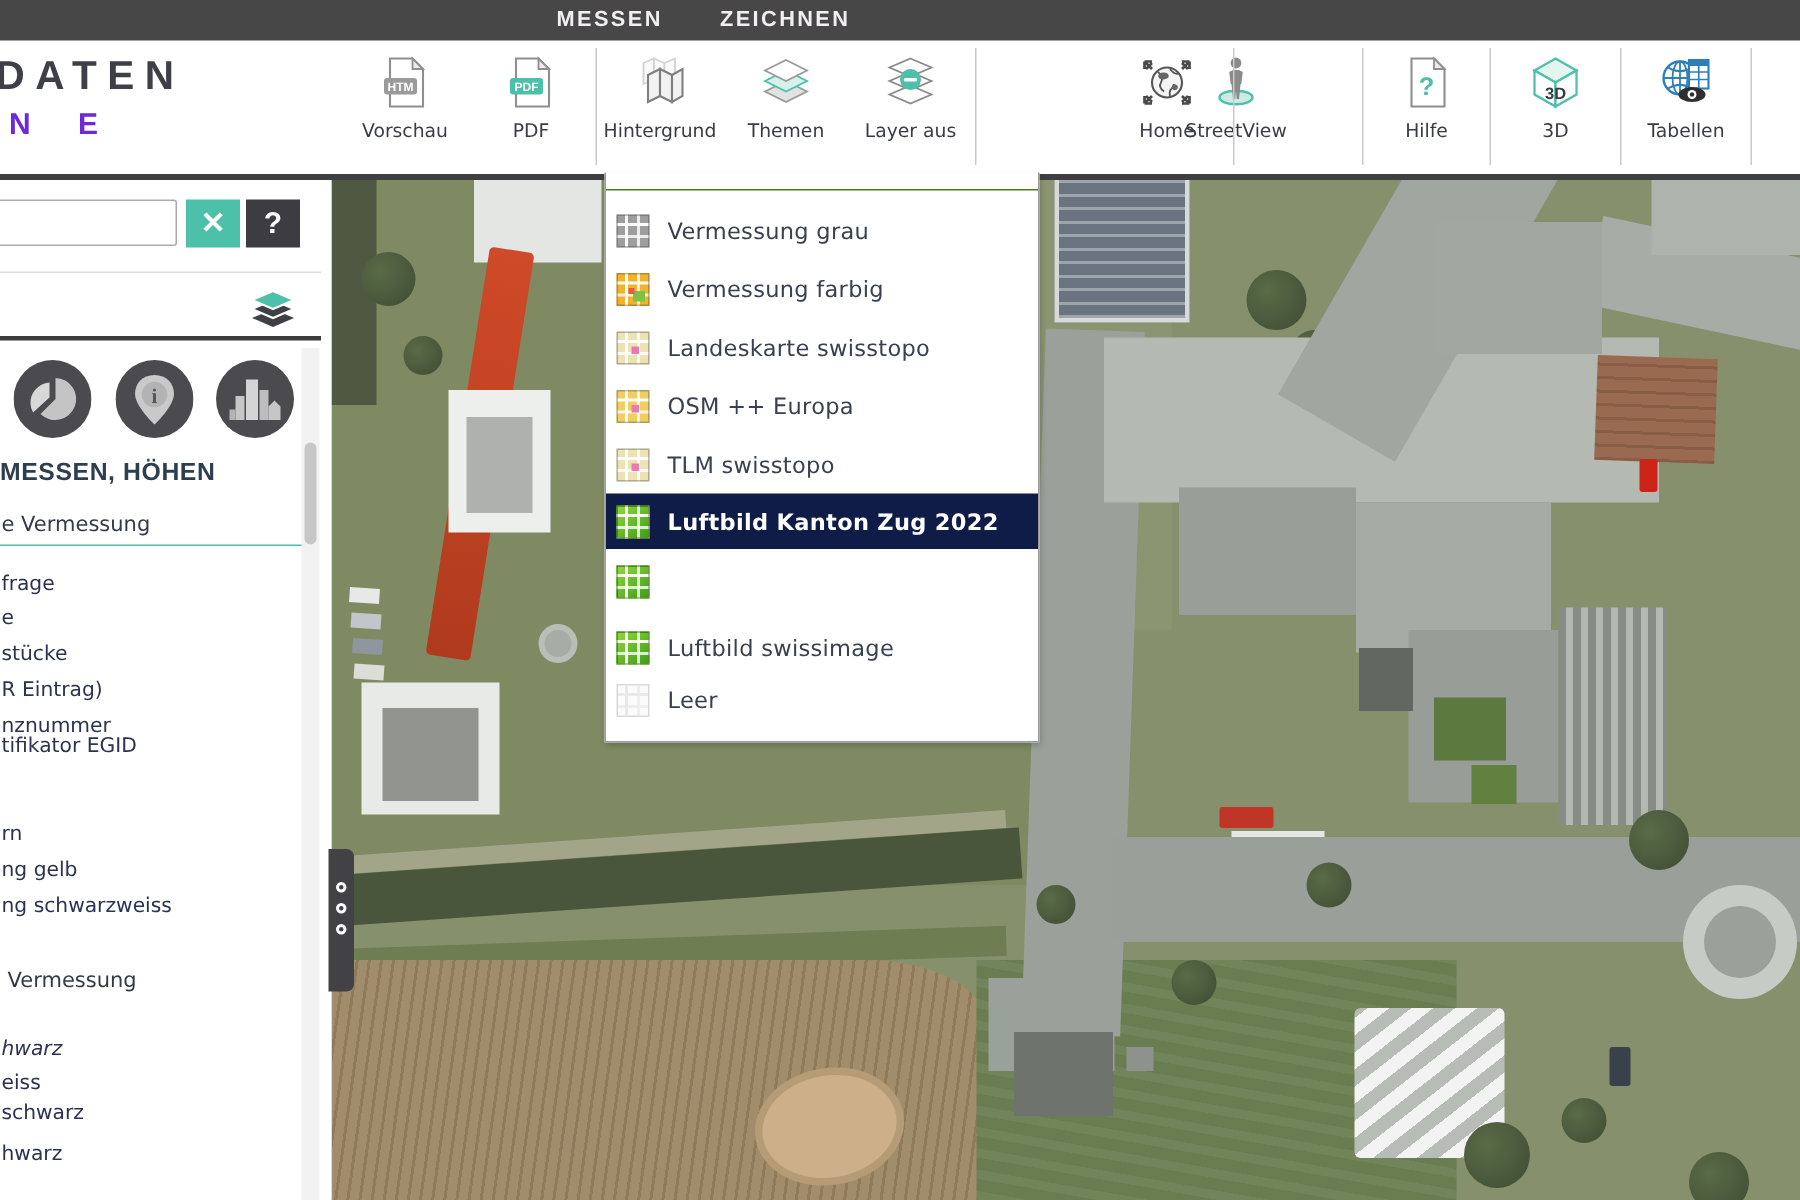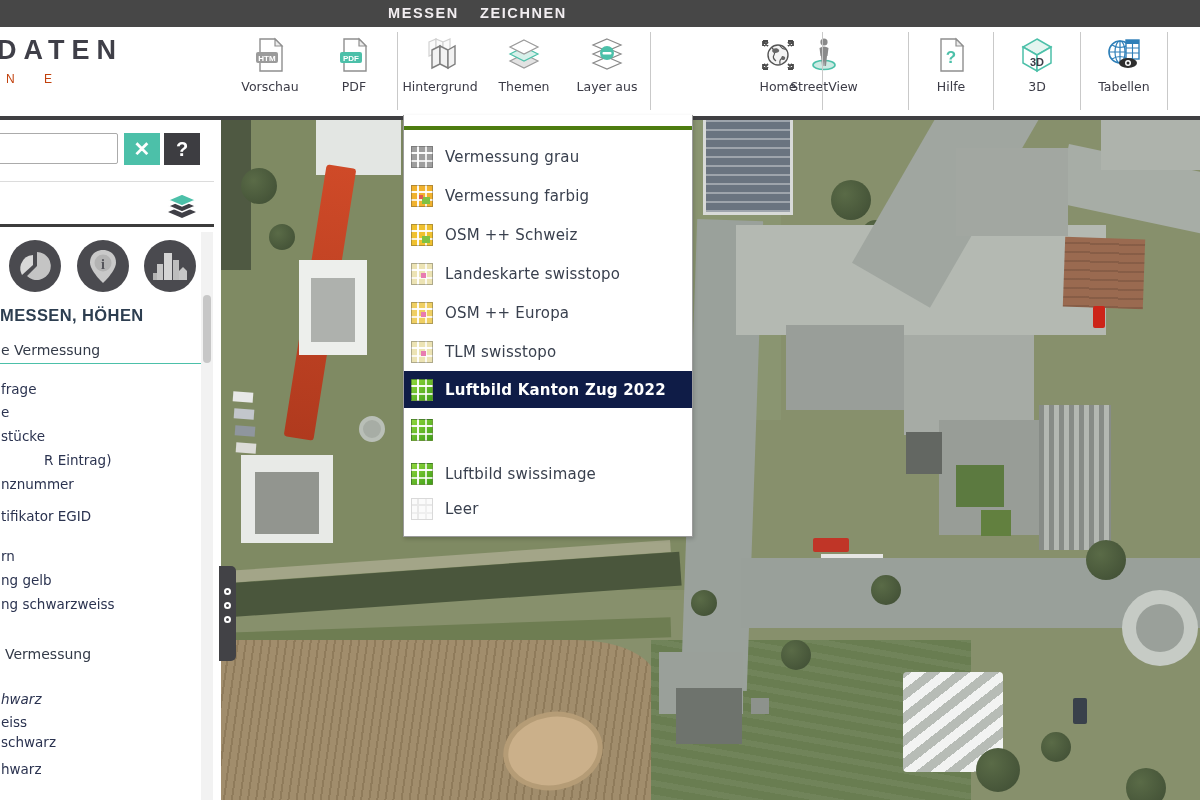--- a/index.html
+++ b/index.html
@@ -6,30 +6,30 @@
     font-family:"DejaVu Sans",sans-serif;}
   *{box-sizing:border-box;}
 
   
   #tabbar{position:absolute;left:0;top:0;width:1200px;height:27px;background:#474747;z-index:20;}
   #home-tab{position:absolute;left:220px;top:0;width:117px;height:29px;background:#fff;
     display:flex;align-items:center;justify-content:center;}
   .tab-label{font-family:"Liberation Sans",sans-serif;font-size:14.5px;font-weight:bold;
     letter-spacing:1.6px;color:#f2eef1;}
   #home-tab .tab-label{color:#4cc0a9;}
-  #tab-messen{position:absolute;left:388px;top:5px;}
+  #tab-messen{position:absolute;left:371px;top:5px;}
   #tab-zeichnen{position:absolute;left:480px;top:5px;}
 
   
   #toolbar{position:absolute;left:0;top:27px;width:1200px;height:89px;background:#fff;z-index:19;}
   #logo{position:absolute;left:-3px;top:8px;}
   #logo .l1{font-family:"Liberation Sans",sans-serif;font-weight:bold;font-size:27px;
     letter-spacing:7px;color:#3f3f48;}
-  #logo .l2{font-family:"Liberation Sans",sans-serif;font-weight:normal;font-size:12px;
-    letter-spacing:13px;color:#c2410c;margin-top:6px;margin-left:9px;}
+  #logo .l2{font-family:"Liberation Sans",sans-serif;font-weight:bold;font-size:20px;
+    letter-spacing:13px;color:#6d28d9;margin-top:6px;margin-left:9px;}
   .tbtn{position:absolute;top:3px;width:88px;height:82px;display:flex;flex-direction:column;
     align-items:center;cursor:pointer;}
   .tbtn svg{width:38px;height:38px;margin-top:6px;}
   .tbtn .tlabel{font-size:12.5px;color:#3b3b46;margin-top:5px;white-space:nowrap;}
   .tsep{position:absolute;top:5px;height:78px;width:1px;background:#c9c9c9;}
   #dark-strip{position:absolute;left:0;top:116px;width:1200px;height:4px;background:#3f3f42;z-index:5;}
 
   
   #sidebar{position:absolute;left:0;top:120px;width:221px;height:680px;background:#fff;z-index:6;}
   #search-input{position:absolute;left:-8px;top:13px;width:126px;height:31px;border:1px solid #ababab;
@@ -63,21 +63,21 @@
   #panel-handle{position:absolute;left:219px;top:566px;width:17px;height:95px;background:#424246;
     border-radius:0 5px 5px 0;z-index:7;cursor:pointer;}
   #panel-handle i{display:block;width:7px;height:7px;border:2px solid #fff;border-radius:50%;
     margin:7px auto 0 auto;}
   #panel-handle i:first-child{margin-top:22px;}
 
   
   #bg-menu{position:absolute;left:403px;top:115px;width:290px;background:#fff;z-index:30;
     border:1px solid #9b9b9b;border-top:none;padding-bottom:6px;
     box-shadow:1px 2px 4px rgba(0,0,0,.18);}
-  #bg-menu .list{border-top:4px solid #4d7c0f;margin-top:11px;padding-top:7px;}
+  #bg-menu .list{border-top:1px solid #4d7c0f;margin-top:11px;padding-top:7px;}
   .mrow{display:flex;align-items:center;padding-left:7px;cursor:pointer;}
   .mrow .mlabel{font-size:15px;color:#39404e;margin-left:12px;letter-spacing:0.2px;}
   .mrow.h39{height:39px;}
   .mrow.hl{height:37px;background:#0f1c47;}
   .mrow.hl .mlabel{color:#fff;font-weight:bold;}
   .mrow.two{height:52px;align-items:flex-start;padding-top:4px;}
   .mrow.two .mlabel{line-height:20px;}
   .mrow.h28{height:28px;}
   .mrow.h42{height:42px;}
   .tile{width:22px;height:22px;flex:0 0 22px;border:1px solid rgba(60,60,60,.35);position:relative;
@@ -361,23 +361,23 @@
   </div>
 
   <div id="sb-title">MESSEN, HÖHEN</div>
 
   <div class="sb-h" style="top:222px;">e Vermessung</div>
   <div class="sb-underline"></div>
 
   <div class="sb-i" style="top:261px;">frage</div>
   <div class="sb-i" style="top:284px;">e</div>
   <div class="sb-i" style="top:308px;">stücke</div>
-  <div class="sb-i" style="top:332px;padding-left:43px;">R Eintrag)</div>
+  <div class="sb-i" style="top:332px;">R Eintrag)</div>
   <div class="sb-i" style="top:356px;">nznummer</div>
-  <div class="sb-i" style="top:388px;">tifikator EGID</div>
+  <div class="sb-i" style="top:369px;">tifikator EGID</div>
   <div class="sb-i" style="top:428px;">rn</div>
   <div class="sb-i" style="top:452px;">ng gelb</div>
   <div class="sb-i" style="top:476px;">ng schwarzweiss</div>
 
   <div class="sb-h" style="top:526px;left:5px;">Vermessung</div>
 
   <div class="sb-i" style="top:571px;font-style:italic;">hwarz</div>
   <div class="sb-i" style="top:594px;">eiss</div>
   <div class="sb-i" style="top:614px;">schwarz</div>
   <div class="sb-i" style="top:641px;">hwarz</div>
@@ -397,24 +397,20 @@
   <div class="list">
     <div class="mrow h39">
       <span class="tile t-gray"></span>
       <span class="mlabel">Vermessung grau</span>
     </div>
     <div class="mrow h39">
       <span class="tile t-farbig"></span>
       <span class="mlabel">Vermessung farbig</span>
     </div>
     <div class="mrow h39">
-      <span class="tile t-osmch"></span>
-      <span class="mlabel">OSM ++ Schweiz</span>
-    </div>
-    <div class="mrow h39">
       <span class="tile t-pale"></span>
       <span class="mlabel">Landeskarte swisstopo</span>
     </div>
     <div class="mrow h39">
       <span class="tile t-osmeu"></span>
       <span class="mlabel">OSM ++ Europa</span>
     </div>
     <div class="mrow h39">
       <span class="tile t-pale"></span>
       <span class="mlabel">TLM swisstopo</span>

